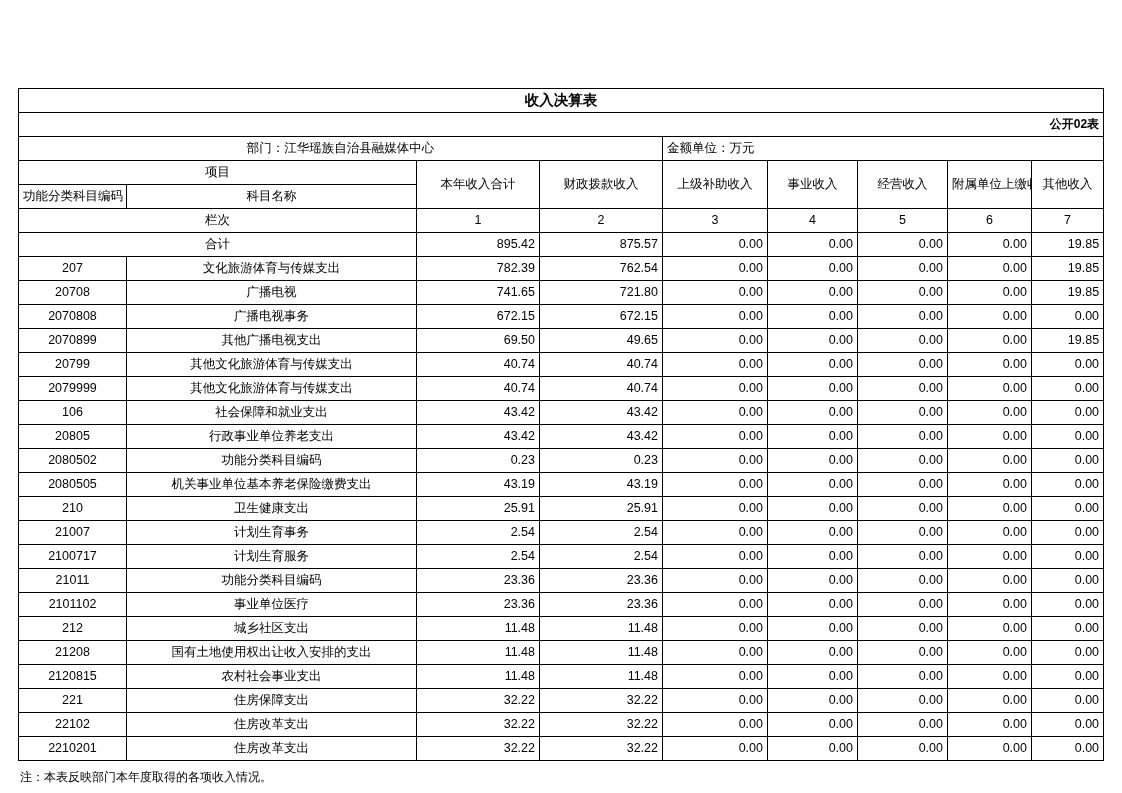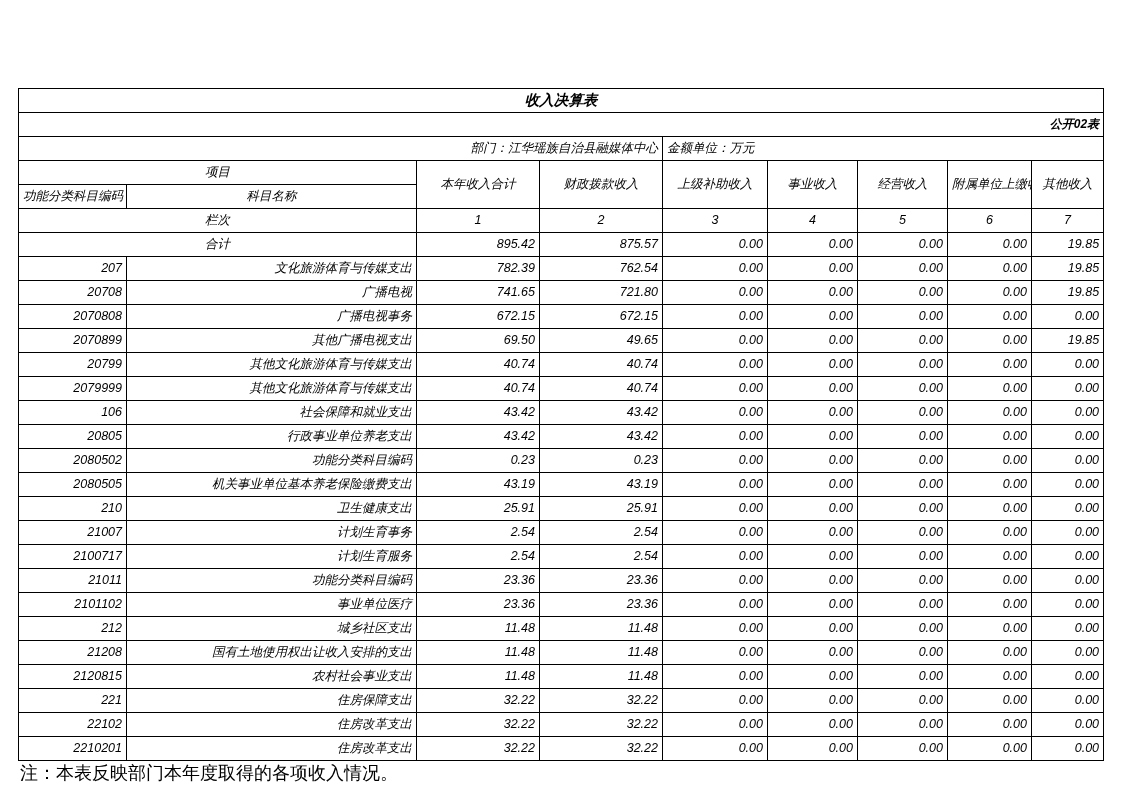--- a/index.html
+++ b/index.html
@@ -18,45 +18,44 @@
     position: absolute;
     left: 18px;
     top: 88px;
     width: 1085px;
   }
   table.doc {
     border-collapse: collapse;
     table-layout: fixed;
     width: 1085px;
     font-size: 12.5px;
-    font-style: italic;
   }
   table.doc td {
     border: 1px solid #000000;
     padding: 2px 4px;
     vertical-align: middle;
     height: 19px;
     line-height: 15px;
     overflow: hidden;
     white-space: nowrap;
   }
   .title-cell {
     text-align: center;
     font-weight: bold;
     font-size: 14.5px;
     height: 26px;
   }
   .right { text-align: left; }
   .center { text-align: center; }
-  .left { text-align: right; }
+  .left { text-align: center; }
   .num { text-align: right; padding-right: 6px; }
   .hdr { text-align: center; }
   .note {
-    margin-top: 0;
-    font-size: 18px;
+    margin-top: 8px;
+    font-size: 12px;
     padding-left: 2px;
   }
   .pub {
     text-align: right;
     font-weight: bold;
     font-size: 12px;
     padding-right: 6px;
   }
   .wrap { white-space: normal; line-height: 14px; }
 </style>

